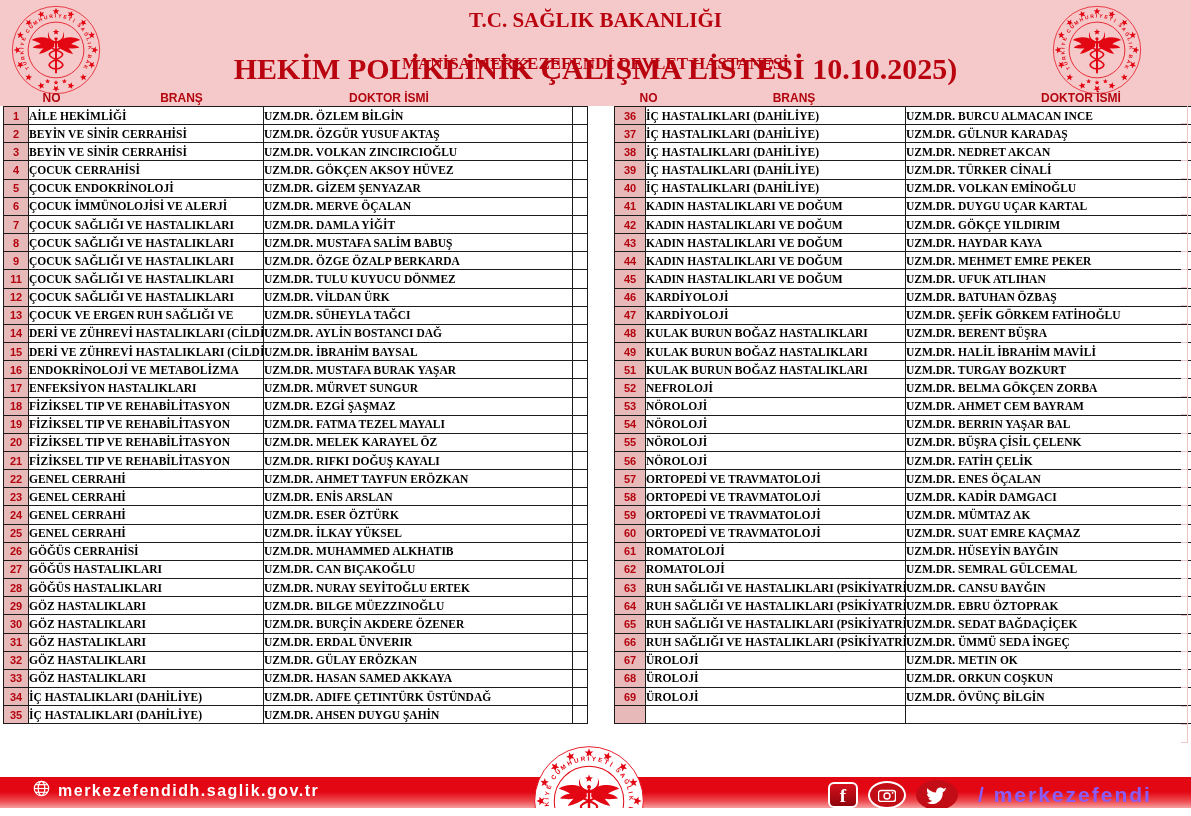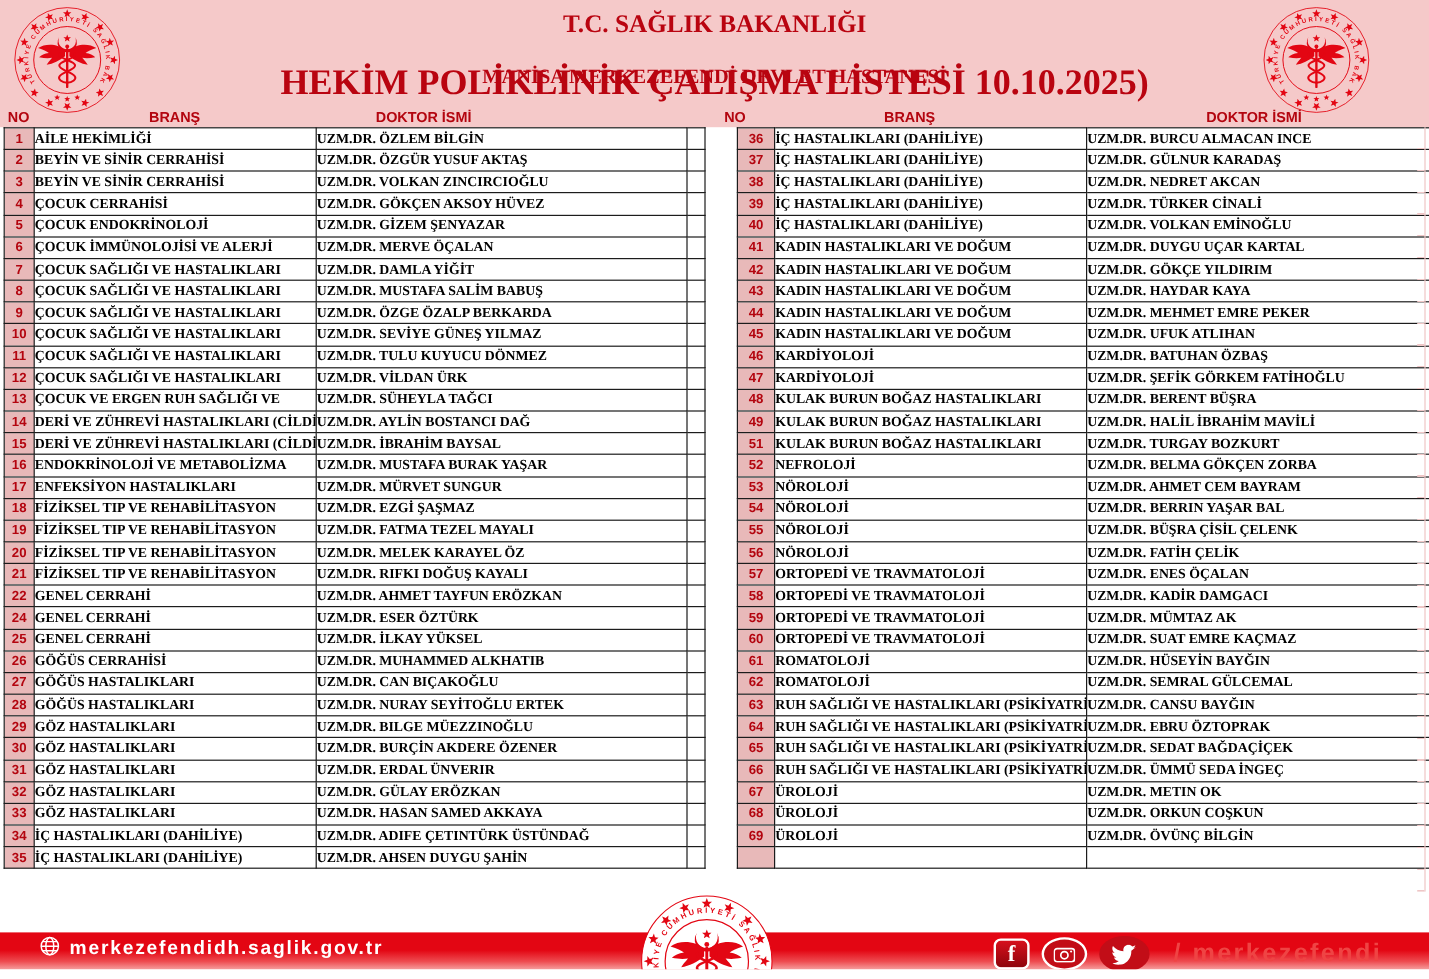--- a/index.html
+++ b/index.html
@@ -12,21 +12,21 @@
   .title-1{top:8px;font-size:21px;}
   .title-2{top:54px;font-size:17px;}
   .title-3{top:52px;font-size:30px;}
   .emblem{position:absolute;color:#e30613;}
   .emblem svg{display:block;}
   .emblem-left{left:11px;top:5px;}
   .emblem-right{left:1052px;top:5px;}
   .emblem-footer{left:533px;top:745px;--disc:#ffffff;}
   
   .col-head{position:absolute;top:90px;height:16px;line-height:16px;text-align:center;
-            color:#b3050f;font-family:"Liberation Sans",sans-serif;font-weight:bold;font-size:12px;}
+            color:#b3050f;font-family:"Liberation Sans",sans-serif;font-weight:bold;font-size:12px;margin-left:36px;}
   .ch-no-l{left:3px;width:25px;}
   .ch-brans-l{left:28px;width:235px;}
   .ch-dok-l{left:233px;width:240px;}
   .ch-no-r{left:597px;width:31px;}
   .ch-brans-r{left:628px;width:260px;}
   .ch-dok-r{left:930px;width:230px;}
   
   table.roster{position:absolute;top:106px;border-collapse:collapse;table-layout:fixed;}
   #table-left{left:3px;width:584px;}
   #table-right{left:614px;width:583px;}
@@ -49,21 +49,21 @@
   .website-line{left:33px;top:780px;font-size:16px;letter-spacing:1.5px;}
   .phone-line{left:33px;top:796px;font-size:17px;letter-spacing:2px;margin-top:20px;}
   .social-row{position:absolute;left:828px;top:780px;display:flex;align-items:center;gap:10px;}
   .fb-badge{width:30px;height:26px;border-radius:6px;border:2px solid #fff;box-sizing:border-box;
       background:linear-gradient(to bottom,#d6101c,#8f040c);display:flex;align-items:center;justify-content:center;
       color:#fff;font-family:"Liberation Serif",serif;font-weight:bold;font-size:19px;line-height:1;}
   .ig-badge{width:38px;height:28px;border-radius:50%;border:2px solid #fff;box-sizing:border-box;
       background:#c20d17;display:flex;align-items:center;justify-content:center;}
   .tw-badge{width:42px;height:30px;border-radius:50%;background:#c20d17;
       display:flex;align-items:center;justify-content:center;}
-  .social-handle{color:#ef4444;font-family:"Liberation Sans",sans-serif;font-weight:bold;
+  .social-handle{color:#8b5cf6;font-family:"Liberation Sans",sans-serif;font-weight:bold;
       font-size:21px;letter-spacing:2px;margin-left:10px;white-space:nowrap;}
   .defs-holder{position:absolute;width:0;height:0;overflow:hidden;}
 </style>
 </head>
 <body>
 
 <div class="page">
 
   <svg class="defs-holder" aria-hidden="true">
     <defs>
@@ -192,26 +192,20 @@
           <td class="cell-doctor">UZM.DR. MUSTAFA SALİM BABUŞ</td>
           <td class="cell-spacer"></td>
         </tr>
         <tr>
           <td class="cell-no">9</td>
           <td class="cell-brans">ÇOCUK SAĞLIĞI VE HASTALIKLARI</td>
           <td class="cell-doctor">UZM.DR. ÖZGE ÖZALP BERKARDA</td>
           <td class="cell-spacer"></td>
         </tr>
         <tr>
-          <td class="cell-no">10</td>
-          <td class="cell-brans">ÇOCUK SAĞLIĞI VE HASTALIKLARI</td>
-          <td class="cell-doctor">UZM.DR. SEVİYE GÜNEŞ YILMAZ</td>
-          <td class="cell-spacer"></td>
-        </tr>
-        <tr>
           <td class="cell-no">11</td>
           <td class="cell-brans">ÇOCUK SAĞLIĞI VE HASTALIKLARI</td>
           <td class="cell-doctor">UZM.DR. TULU KUYUCU DÖNMEZ</td>
           <td class="cell-spacer"></td>
         </tr>
         <tr>
           <td class="cell-no">12</td>
           <td class="cell-brans">ÇOCUK SAĞLIĞI VE HASTALIKLARI</td>
           <td class="cell-doctor">UZM.DR. VİLDAN ÜRK</td>
           <td class="cell-spacer"></td>
@@ -267,20 +261,26 @@
         <tr>
           <td class="cell-no">21</td>
           <td class="cell-brans">FİZİKSEL TIP VE REHABİLİTASYON</td>
           <td class="cell-doctor">UZM.DR. RIFKI DOĞUŞ KAYALI</td>
           <td class="cell-spacer"></td>
         </tr>
         <tr>
           <td class="cell-no">22</td>
           <td class="cell-brans">GENEL CERRAHİ</td>
           <td class="cell-doctor">UZM.DR. AHMET TAYFUN ERÖZKAN</td>
+          <td class="cell-spacer"></td>
+        </tr>
+        <tr>
+          <td class="cell-no">23</td>
+          <td class="cell-brans">GENEL CERRAHİ</td>
+          <td class="cell-doctor">UZM.DR. ENİS ARSLAN</td>
           <td class="cell-spacer"></td>
         </tr>
         <tr>
           <td class="cell-no">24</td>
           <td class="cell-brans">GENEL CERRAHİ</td>
           <td class="cell-doctor">UZM.DR. ESER ÖZTÜRK</td>
           <td class="cell-spacer"></td>
         </tr>
         <tr>
           <td class="cell-no">25</td>

